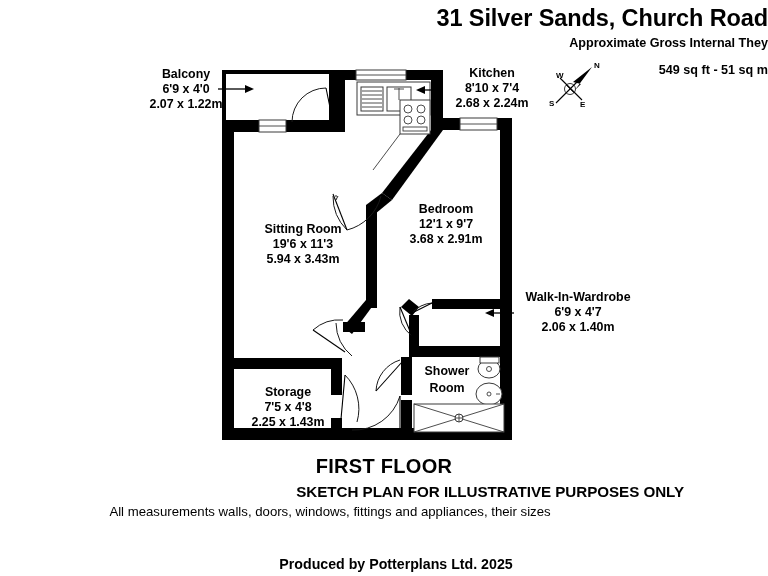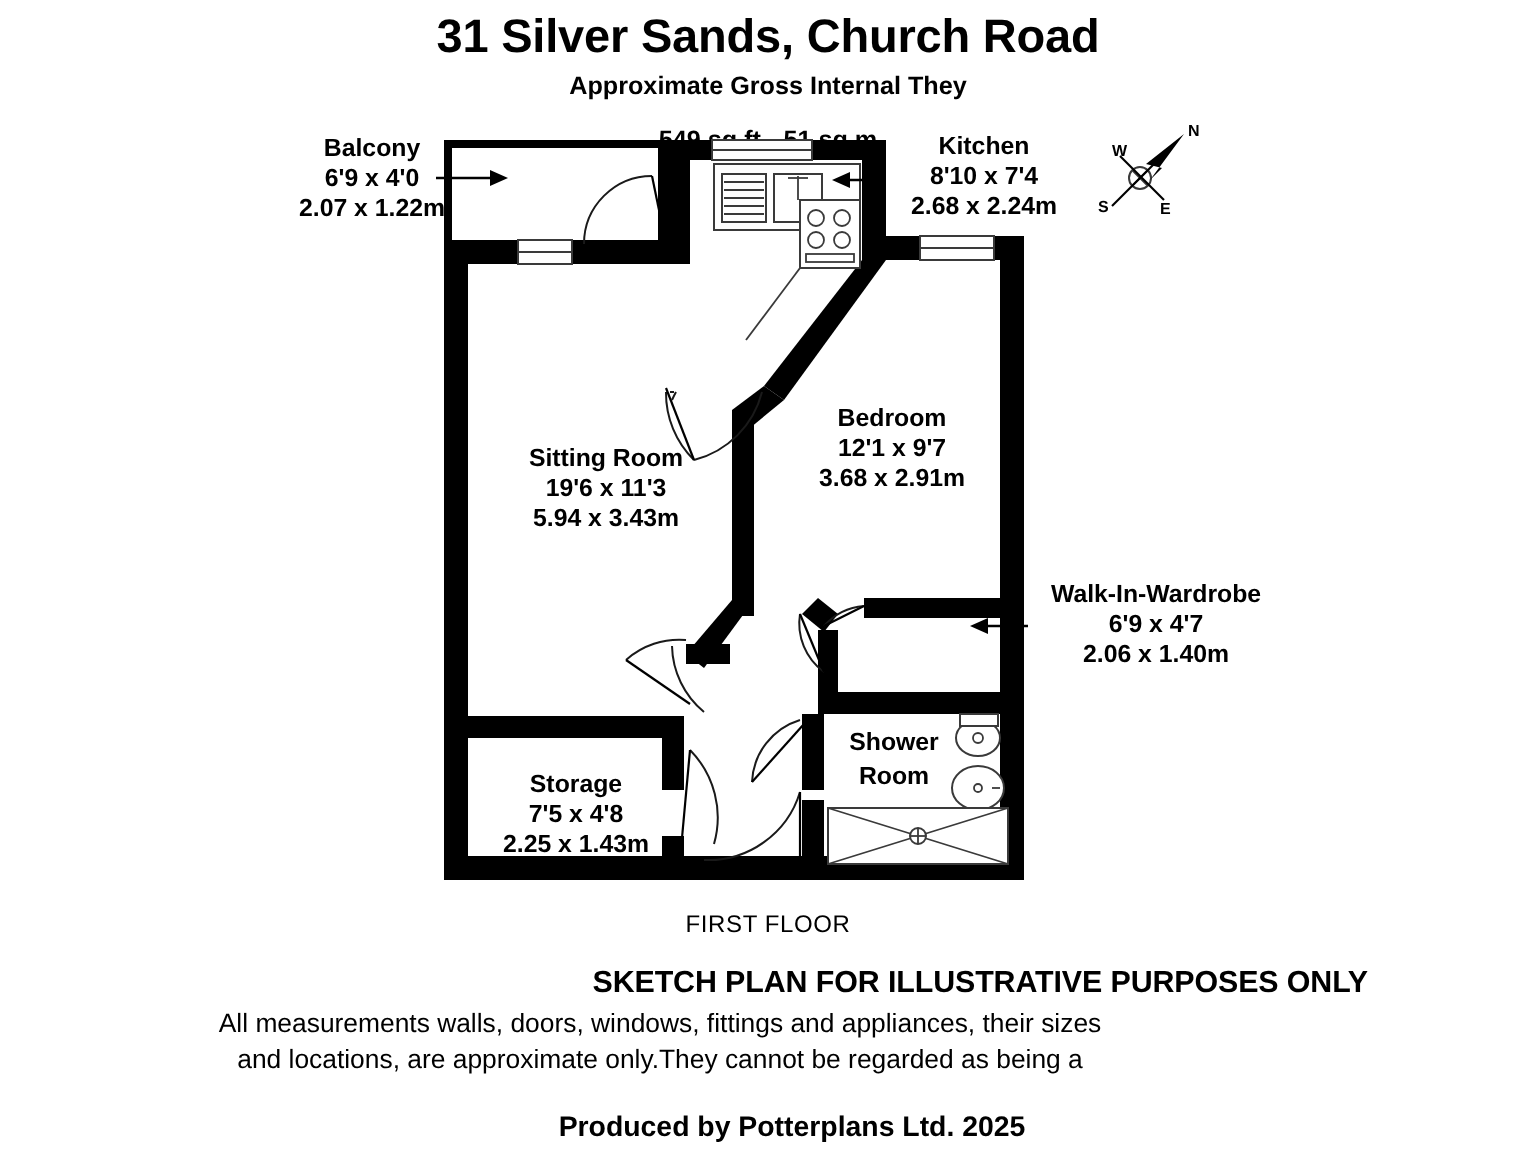--- a/index.html
+++ b/index.html
@@ -19,21 +19,21 @@
     position: relative;
     width: 768px;
     height: 576px;
   }
   
   .header {
     position: absolute;
     top: 0;
     left: 0;
     width: 768px;
-    text-align: center;
+    text-align: right;
   }
   .title {
     font-size: 23.5px;
     font-weight: bold;
     letter-spacing: -0.1px;
     margin-top: 5px;
     line-height: 1.12;
   }
   .subtitle1 {
     font-size: 12.6px;
@@ -100,22 +100,22 @@
     font-weight: bold;
     font-size: 8px;
     fill: #000000;
   }
   .floor-label {
     position: absolute;
     top: 455px;
     left: 0;
     width: 768px;
     text-align: center;
-    font-size: 12px;
-    font-weight: normal;
+    font-size: 20px;
+    font-weight: bold;
     letter-spacing: 0.3px;
   }
   .disclaimer-head {
     position: absolute;
     top: 483px;
     left: 0;
     width: 684px;
     text-align: right;
     font-size: 15.2px;
     font-weight: bold;
@@ -359,17 +359,16 @@
       <text class="compass-txt" x="580" y="107">E</text>
     </g>
 
   </svg>
   </div>
 
   <div class="floor-label">FIRST FLOOR</div>
   <div class="disclaimer-head">SKETCH PLAN FOR ILLUSTRATIVE PURPOSES ONLY</div>
   <div class="disclaimer-body">
     <div>All measurements walls, doors, windows, fittings and appliances, their sizes</div>
-    <div>and locations, are approximate only.They cannot be regarded as being a</div>
   </div>
   <div class="produced">Produced by Potterplans Ltd. 2025</div>
 
 </div>
 
 </body></html>

